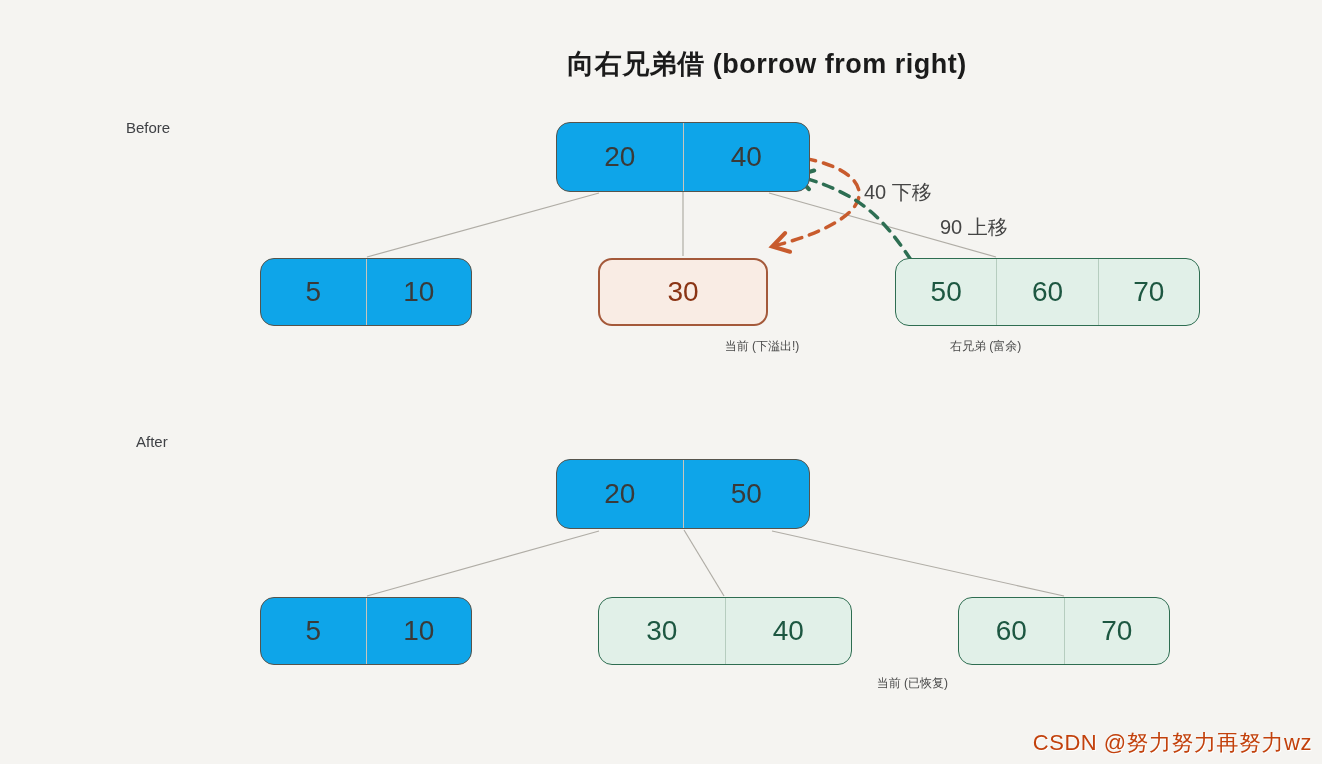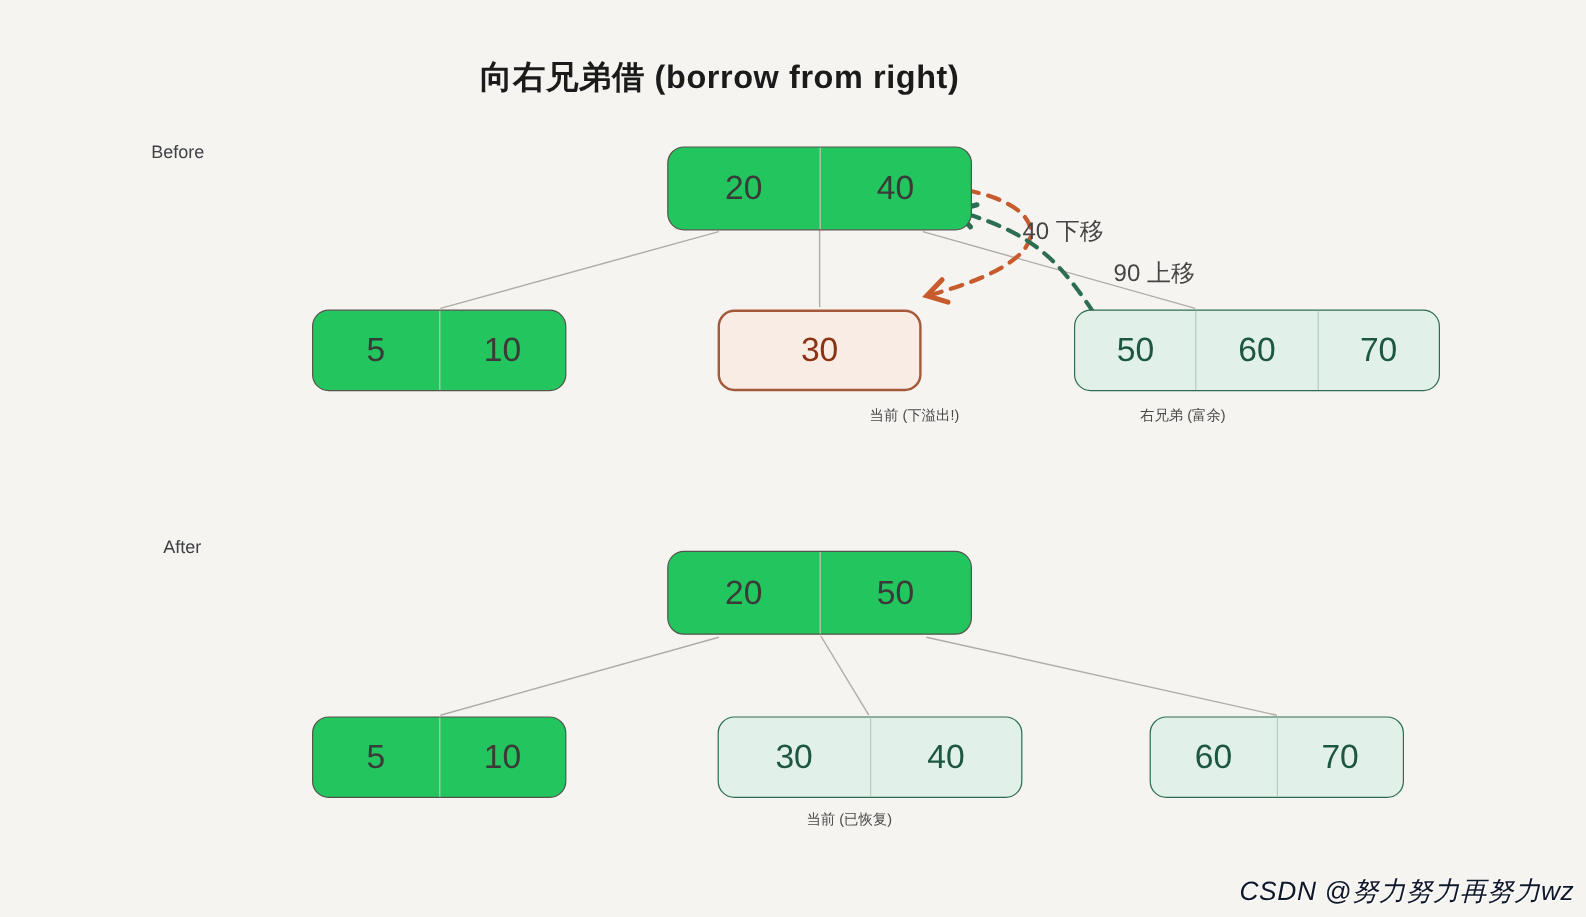--- a/index.html
+++ b/index.html
@@ -4,57 +4,56 @@
 <style>
   html,body{margin:0;padding:0;}
   body{
     width:1322px;height:764px;position:relative;overflow:hidden;
     background:#f5f4f1;
     font-family:"Liberation Sans","DejaVu Sans",sans-serif;
     color:#333;
   }
   .abs{position:absolute;}
   #title{
-    left:400px;top:46px;width:734px;text-align:left;
+    left:400px;top:46px;width:734px;text-align:center;
     font-size:27px;font-weight:bold;color:#1b1b1b;letter-spacing:.5px;
   }
   .section-label{
     font-size:15px;color:#3f4145;
   }
   #edge-layer{position:absolute;left:0;top:0;width:1322px;height:764px;}
   .tree-edge{stroke:#b0ada6;stroke-width:1.2;fill:none;}
   .arrow{fill:none;stroke-width:3.5;stroke-linecap:round;stroke-dasharray:10 8;}
   .arrow.orange{stroke:#c85b2d;}
   .arrow.green{stroke:#2d6e52;}
   .node{
     position:absolute;display:flex;border-radius:14px;box-sizing:border-box;
   }
   .node .cell{
     flex:1;display:flex;align-items:center;justify-content:center;
     font-size:28px;line-height:1;
   }
-  .node.beige{background:#22c55e;border:1.6px solid #56544c;}
+  .node.beige{background:#0ea5e9;border:1.6px solid #56544c;}
   .node.beige .cell{color:#3a3a38;}
   .node.beige .cell + .cell{border-left:1px solid #c8c5bb;}
   .node.red{background:#f9ece4;border:2px solid #a4593a;}
   .node.red .cell{color:#8a3414;}
   .node.green{background:#e1f0e8;border:1.6px solid #2e6d51;}
   .node.green .cell{color:#1d5741;}
   .node.green .cell + .cell{border-left:1px solid #b6cdbf;}
   .caption{
     font-size:12px;color:#4a4a4a;
   }
   .annot{
-    font-size:20px;color:#454545;white-space:nowrap;
+    font-size:20px;color:#454545;white-space:nowrap;margin-left:12px;
   }
   #watermark{
-    right:10px;bottom:6px;font-size:22px;color:#0f172a;
+    right:10px;bottom:6px;font-size:22px;color:#c2410c;
     text-shadow:1px 1px 0 rgba(255,255,255,0.95);
     letter-spacing:.5px;
-    font-style:italic;
   }
 </style>
 </head>
 <body>
 
 <svg id="edge-layer">
   <defs>
     <marker id="head-orange" viewBox="0 0 14 14" refX="10" refY="7" markerWidth="7" markerHeight="7" orient="auto-start-reverse">
       <path d="M2,1.5 L11,7 L2,12.5" fill="none" stroke="#c85b2d" stroke-width="2.4" stroke-linecap="round"></path>
     </marker>
@@ -70,21 +69,21 @@
   <line class="tree-edge" x1="599" y1="531" x2="367" y2="596"></line>
   <line class="tree-edge" x1="684" y1="530" x2="724" y2="596"></line>
   <line class="tree-edge" x1="772" y1="531" x2="1064" y2="596"></line>
 
   <path class="arrow orange" d="M 788 156 C 868 164 902 212 774 246" marker-end="url(#head-orange)"></path>
   <path class="arrow green" d="M 921 275 C 886 222 868 196 798 176" marker-end="url(#head-green)"></path>
 </svg>
 
 <div id="title" class="abs">向右兄弟借 (borrow from right)</div>
 <div class="abs section-label" style="left:126px;top:119px;">Before</div>
-<div class="abs section-label" style="left:136px;top:448px;">After</div>
+<div class="abs section-label" style="left:136px;top:433px;">After</div>
 
 <div class="node beige" style="left:556px;top:122px;width:254px;height:70px;">
   <div class="cell">20</div>
   <div class="cell">40</div>
 </div>
 
 <div class="node beige" style="left:260px;top:258px;width:212px;height:68px;">
   <div class="cell">5</div>
   <div class="cell">10</div>
 </div>
@@ -117,15 +116,15 @@
 <div class="node green" style="left:598px;top:597px;width:254px;height:68px;">
   <div class="cell">30</div>
   <div class="cell">40</div>
 </div>
 
 <div class="node green" style="left:958px;top:597px;width:212px;height:68px;">
   <div class="cell">60</div>
   <div class="cell">70</div>
 </div>
 
-<div class="abs caption" style="left:672px;top:675px;width:300px;text-align:left;">当前 (已恢复)</div>
+<div class="abs caption" style="left:648px;top:675px;width:300px;text-align:right;">当前 (已恢复)</div>
 
 <div id="watermark" class="abs">CSDN @努力努力再努力wz</div>
 
 </body></html>

